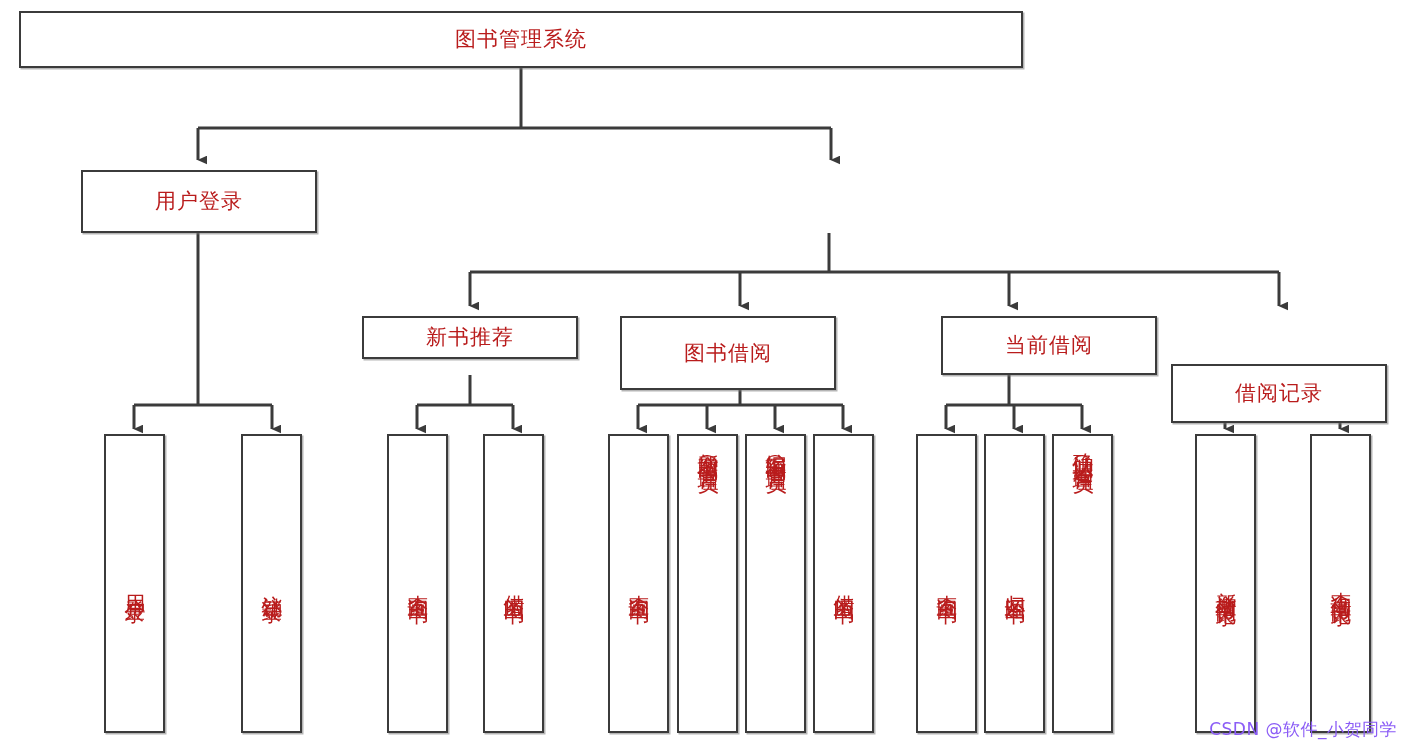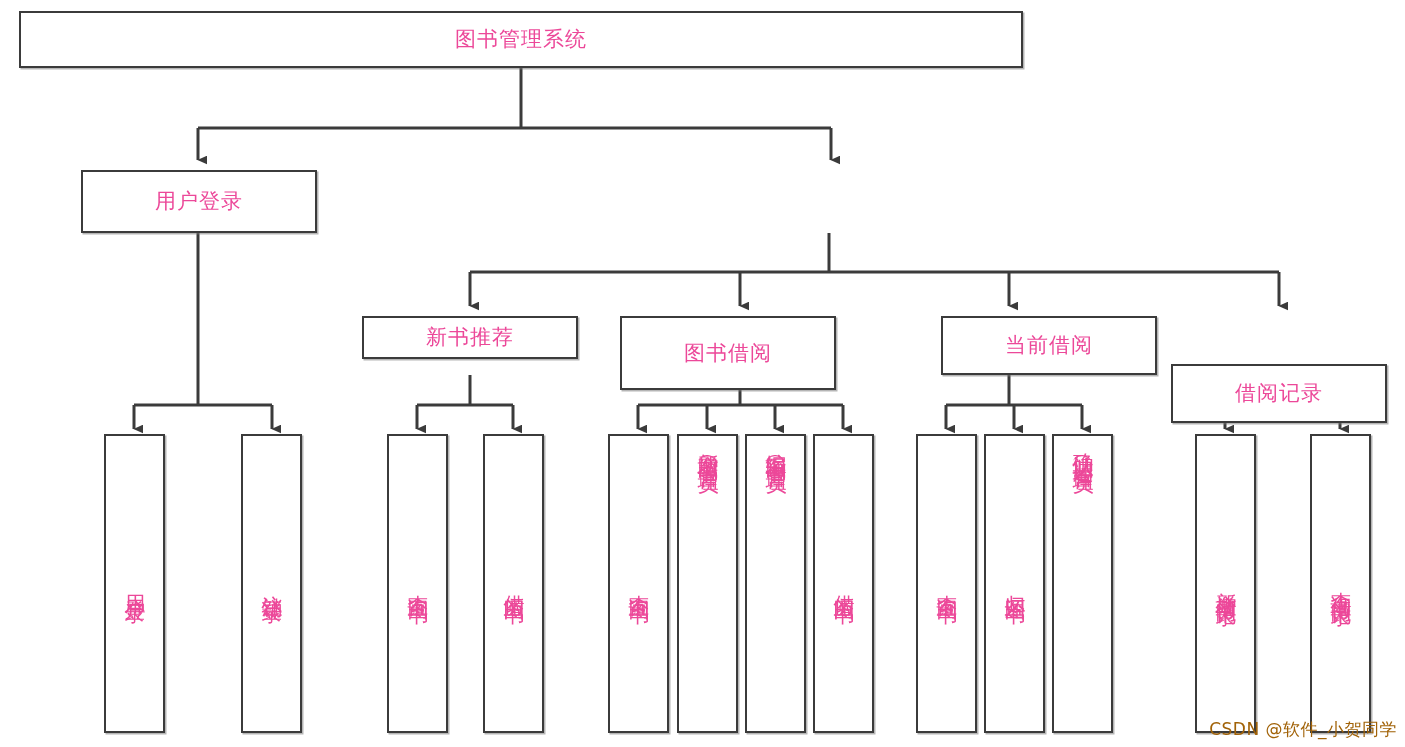--- a/index.html
+++ b/index.html
@@ -22,21 +22,21 @@
     position:absolute;
     box-sizing:border-box;
     background:#ffffff;
     border:2.5px solid #3b3b3b;
     display:flex;
     align-items:center;
     justify-content:center;
     box-shadow:1.5px 1.5px 0 rgba(120,120,120,.55);
   }
   .node .lbl{
-    color:#ec4899;
+    color:#b91c1c;
     font-size:21px;
     line-height:1.18;
     letter-spacing:1px;
     white-space:nowrap;
     text-align:center;
   }
   .node.vert{
     align-items:flex-start;
     justify-content:center;
     padding-top:0;
@@ -47,21 +47,21 @@
     white-space:nowrap;
     letter-spacing:3px;
     font-size:21px;
   }
   .node.vert.center{
     align-items:center;
   }
   .watermark{
     position:absolute;
     right:8px;bottom:6px;
-    color:#a16207;
+    color:#8b5cf6;
     font-size:17px;
     letter-spacing:.5px;
     white-space:nowrap;
     font-family:"DejaVu Sans","Liberation Sans",sans-serif;
   }
 </style>
 </head>
 <body>
 
 <div id="diagram">

